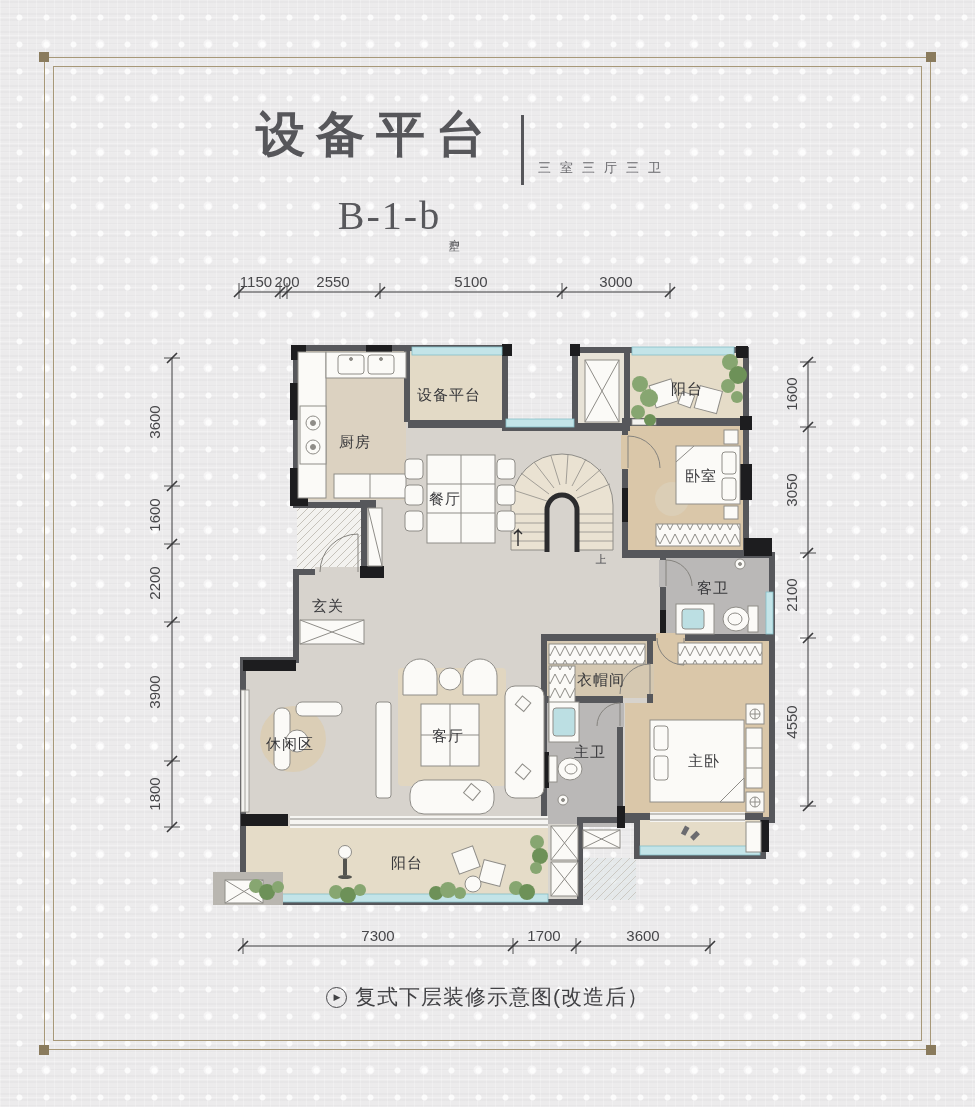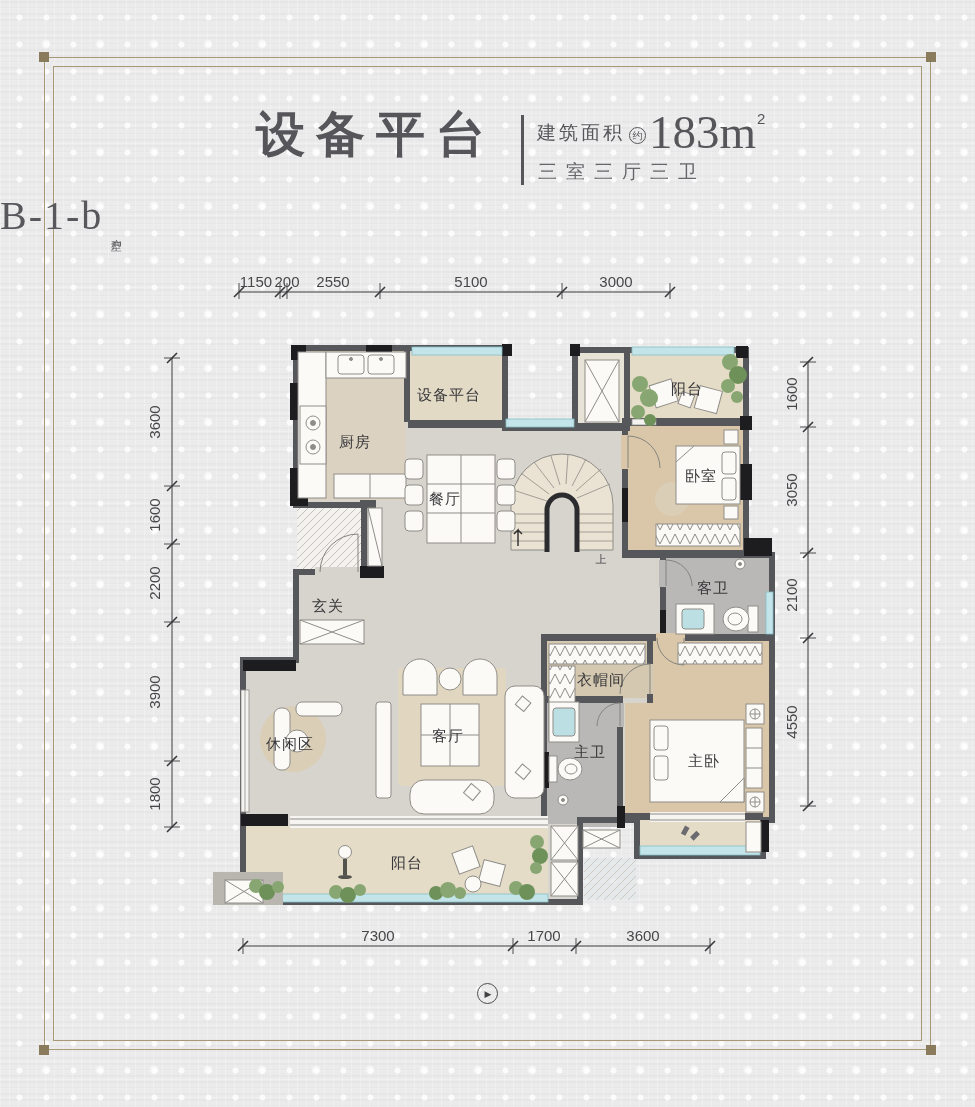--- a/index.html
+++ b/index.html
@@ -26,22 +26,22 @@
   
   .title{position:absolute;left:256px;top:108px;margin:0;font-family:"Liberation Serif","DejaVu Serif",serif;
          font-size:49px;font-weight:700;letter-spacing:11px;color:#56565a;line-height:1.1;}
   .vdiv{position:absolute;left:521px;top:115px;width:3px;height:70px;background:#56565a;}
   .area{position:absolute;left:537px;top:110px;display:flex;align-items:flex-end;color:#56565a;}
   .alabel{font-size:19px;letter-spacing:3px;padding-bottom:7px;}
   .approx{width:15px;height:15px;border:1px solid #56565a;border-radius:50%;font-size:10px;
           display:flex;align-items:center;justify-content:center;margin:0 3px 9px 4px;}
   .anum{font-family:"Liberation Serif","DejaVu Serif",serif;font-size:47px;line-height:.88;font-weight:400;}
   .asup{font-size:15px;padding-bottom:26px;margin-left:1px;}
-  .spec{position:absolute;left:538px;top:159px;font-size:19px;letter-spacing:9px;color:#67676b;}
-  .unit{position:absolute;left:0;top:192px;width:799px;text-align:left;color:#58585c;}
+  .spec{position:absolute;left:538px;top:159px;font-size:13px;letter-spacing:9px;color:#67676b;}
+  .unit{position:absolute;left:0;top:192px;width:799px;text-align:center;color:#58585c;}
   .unit-inner{display:inline-flex;align-items:flex-end;}
   .ucode{font-family:"Liberation Serif","DejaVu Serif",serif;font-size:40px;letter-spacing:2px;}
   .usuffix{writing-mode:vertical-rl;font-size:11px;letter-spacing:2px;margin:0 0 5px 5px;color:#58585c;}
 
   
   .caption{position:absolute;left:0;top:983px;width:975px;display:flex;justify-content:center;
            align-items:center;gap:8px;color:#414144;}
   .cap-icon{width:21px;height:21px;border:1.5px solid #4a4a4d;border-radius:50%;
             display:flex;align-items:center;justify-content:center;font-size:9px;padding-left:1px;box-sizing:border-box;}
   .cap-text{font-size:21px;letter-spacing:1px;}
@@ -58,26 +58,20 @@
   <div class="texture"></div>
   <div class="frame-outer"></div>
   <div class="frame-inner"></div>
   <div class="csq tl"></div>
   <div class="csq tr"></div>
   <div class="csq bl"></div>
   <div class="csq br"></div>
 
   <h1 class="title">设备平台</h1>
   <div class="vdiv"></div>
-  <div class="area">
-    <span class="alabel">建筑面积</span>
-    <span class="approx">约</span>
-    <span class="anum">183m</span>
-    <span class="asup">2</span>
-  </div>
   <div class="spec">三室三厅三卫</div>
   <div class="unit">
     <span class="unit-inner">
       <span class="ucode">B-1-b</span>
       <span class="usuffix">户型</span>
     </span>
   </div>
 
   <svg class="plan-svg" viewBox="0 0 975 1107">
     <defs>
@@ -451,14 +445,15 @@
       <g stroke="none">
         <text class="dim" x="378" y="941">7300</text>
         <text class="dim" x="544" y="941">1700</text>
         <text class="dim" x="643" y="941">3600</text>
       </g>
     </g>
   </svg>
 
   <div class="caption">
     <span class="cap-icon">▶</span>
+    <span class="cap-text">复式下层装修示意图(改造后）</span>
   </div>
 </div>
 
 </body></html>

